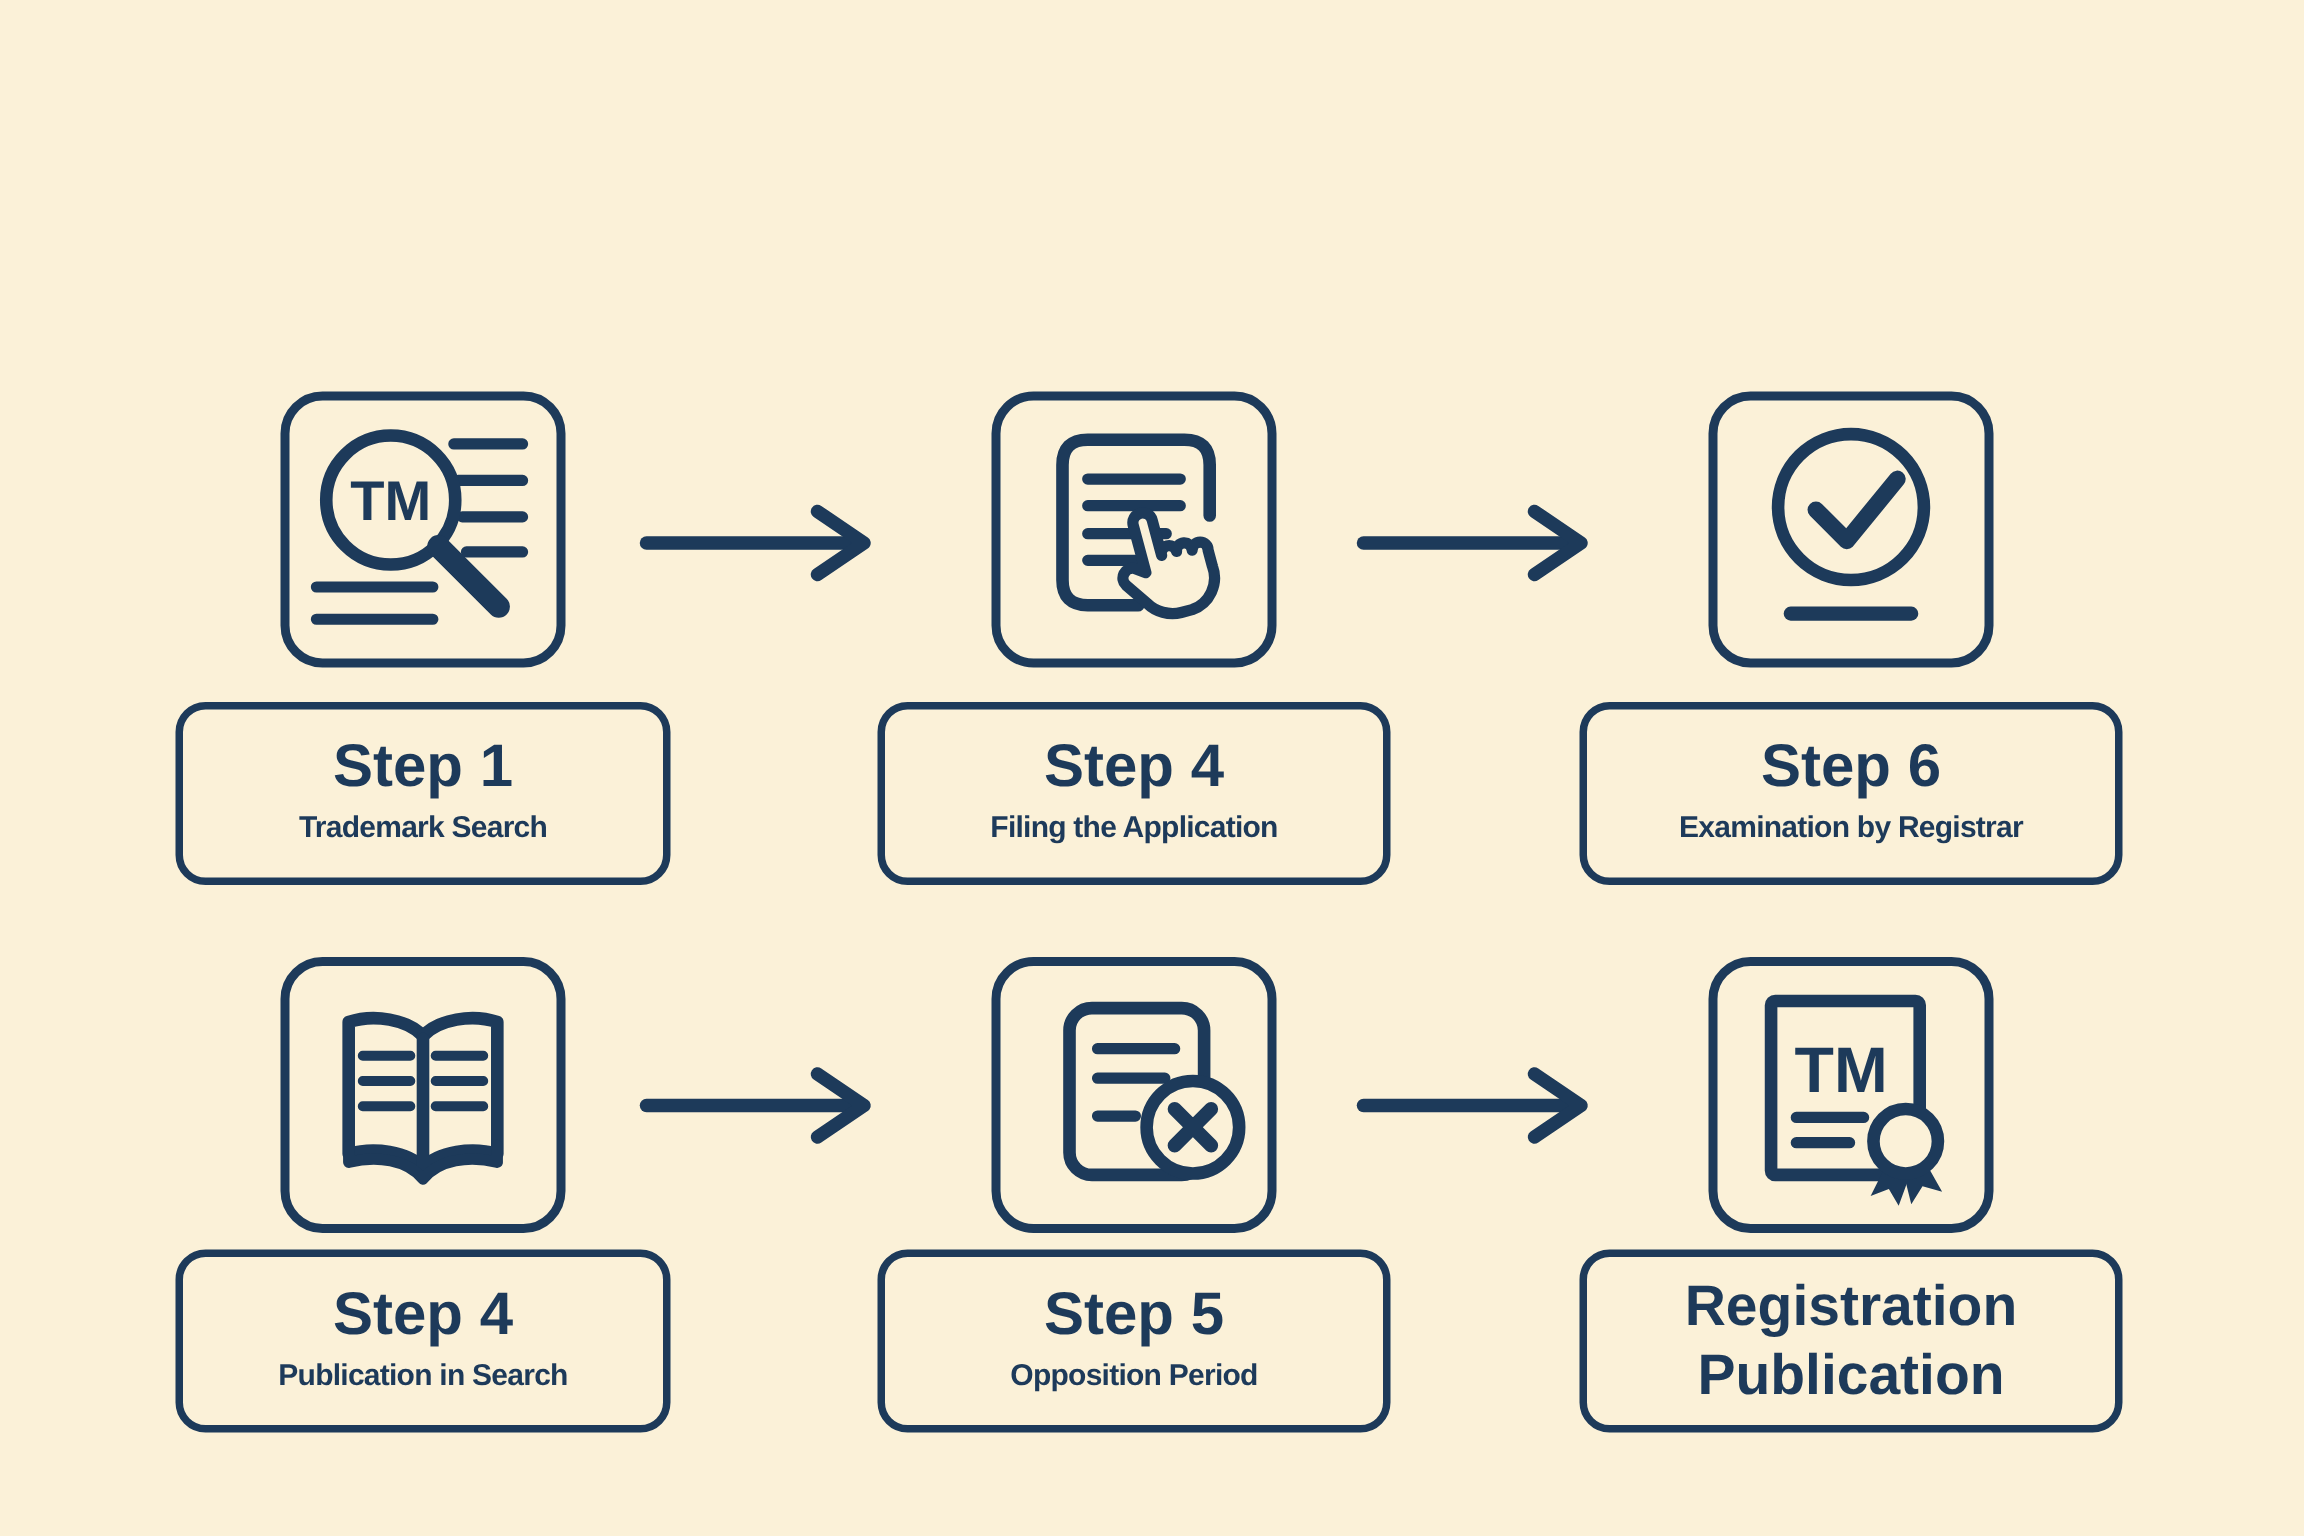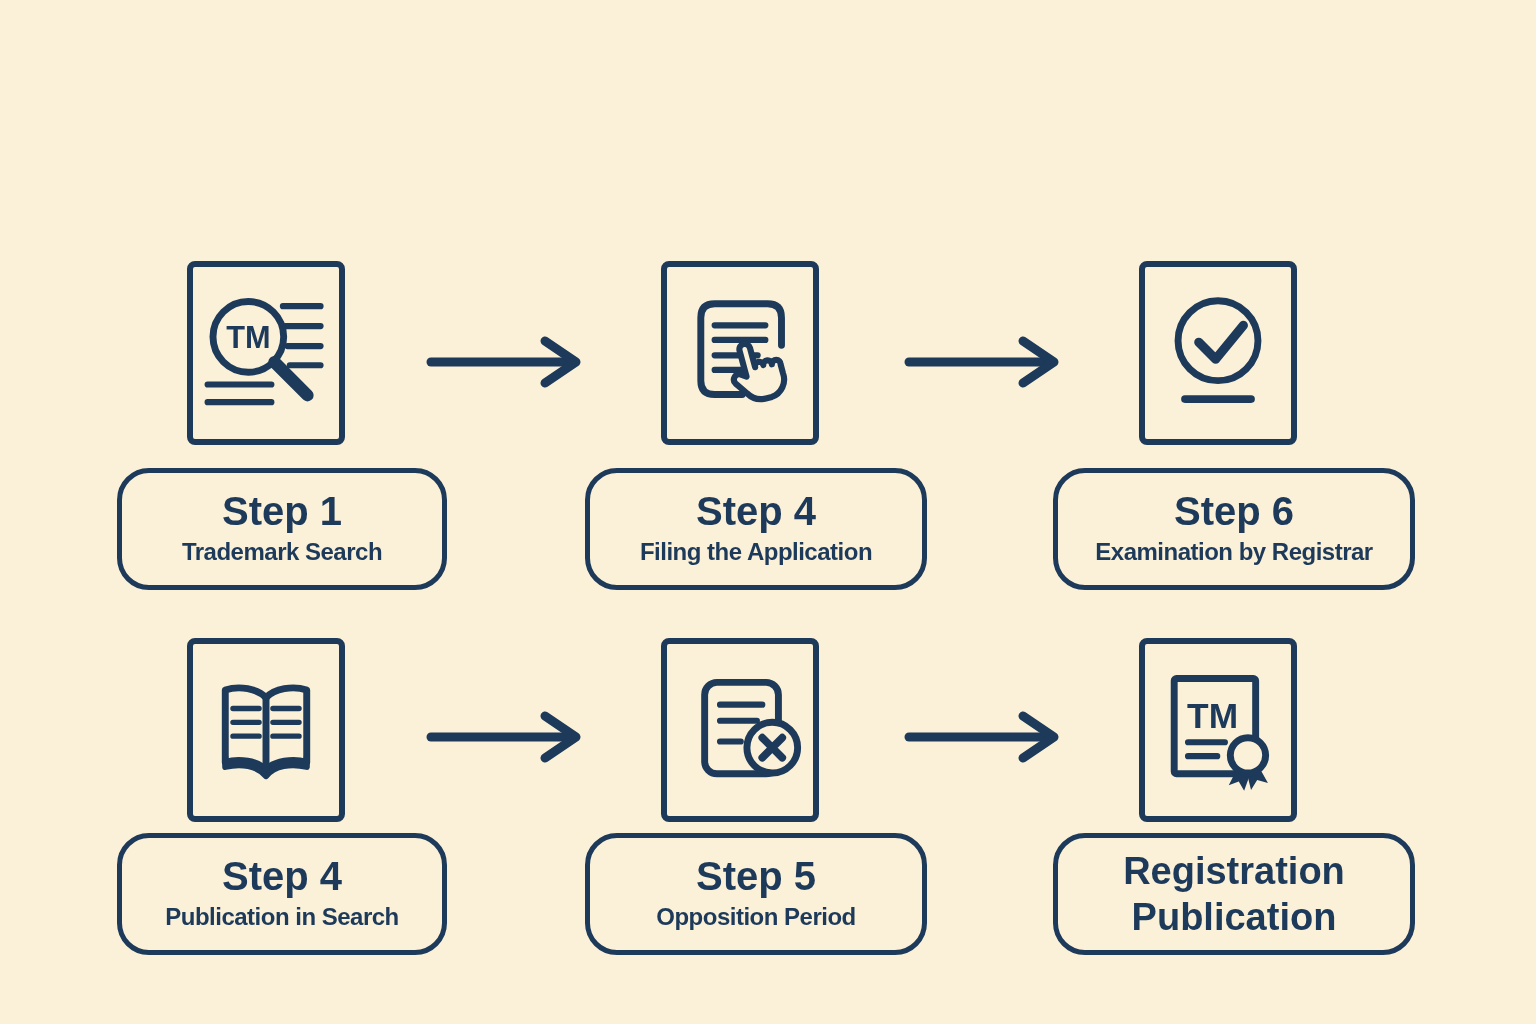--- a/index.html
+++ b/index.html
@@ -23,37 +23,37 @@
     font-weight:700;
   }
   .title-line{
     font-size:90px;line-height:77px;letter-spacing:-2px;
     transform:scaleX(0.85);transform-origin:50% 50%;
     white-space:nowrap;
   }
 
   
   .tile{
-    position:absolute;width:158px;height:184px;box-sizing:border-box;
-    border:6px solid var(--ink);border-radius:8px;
+    position:absolute;width:190px;height:184px;box-sizing:border-box;
+    border:6px solid var(--ink);border-radius:28px;
     background:var(--bg);
     display:flex;align-items:center;justify-content:center;
   }
   .tile svg{width:178px;height:172px;display:block;}
 
   
   .label-box{
     position:absolute;height:122px;box-sizing:border-box;
-    border:5px solid var(--ink);border-radius:32px;
+    border:5px solid var(--ink);border-radius:20px;
     background:var(--bg);
     display:flex;flex-direction:column;align-items:center;justify-content:center;
     color:var(--ink);text-align:center;gap:2px;
   }
   .step-title{font-size:40px;font-weight:700;line-height:44px;white-space:nowrap;}
-  .step-sub{font-size:24px;font-weight:700;line-height:34px;white-space:nowrap;letter-spacing:-0.5px;}
+  .step-sub{font-size:20px;font-weight:700;line-height:34px;white-space:nowrap;letter-spacing:-0.5px;}
   .label-box.equal-lines .step-title,
   .label-box.equal-lines .step-sub{font-size:38px;line-height:44px;letter-spacing:0;}
 
   
   .arrow{position:absolute;width:170px;height:64px;}
   .arrow path{stroke:var(--ink);stroke-width:9;fill:none;stroke-linecap:round;stroke-linejoin:round;}
 
   
   .ic{stroke:var(--ink);fill:none;stroke-linecap:round;stroke-linejoin:round;}
   .ic-fill{fill:var(--ink);stroke:none;}

